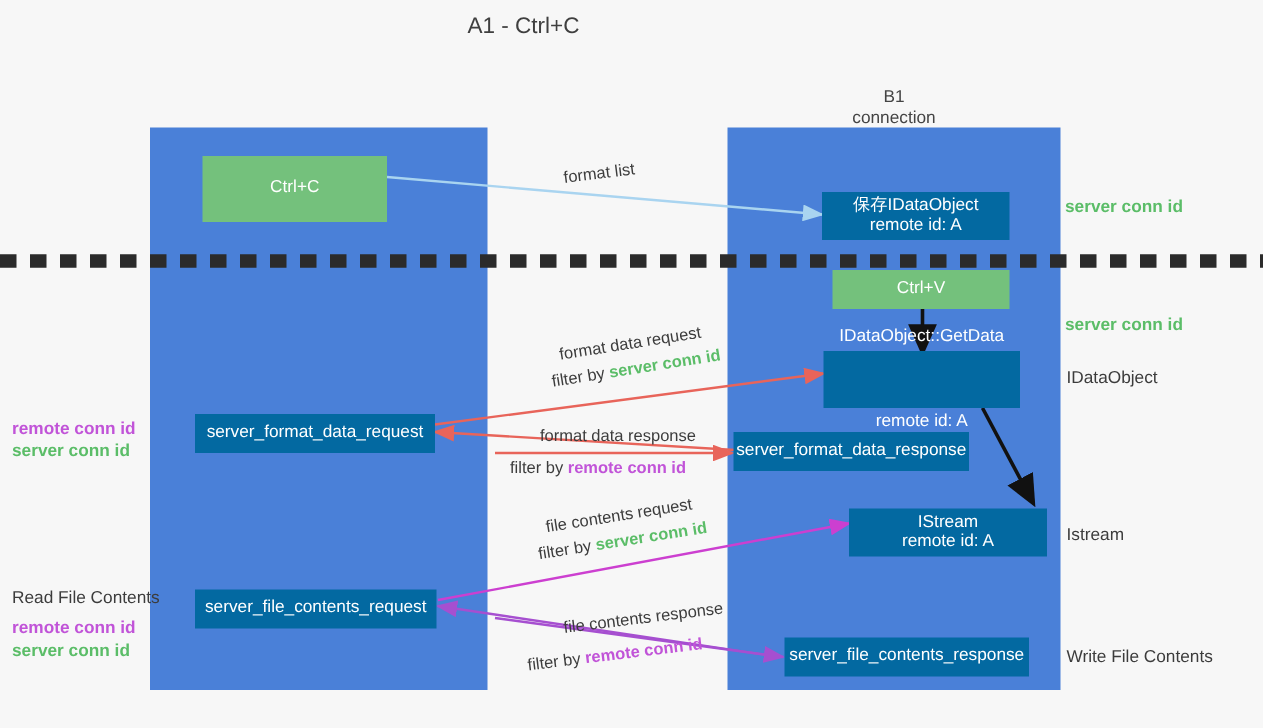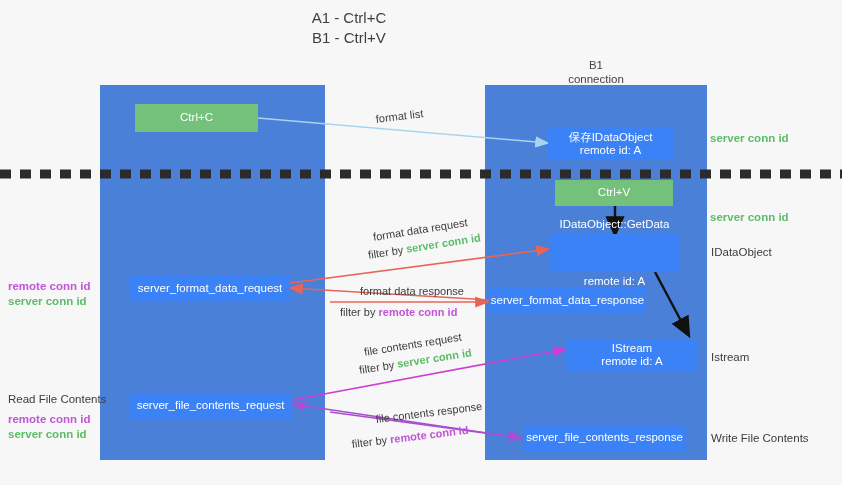--- a/index.html
+++ b/index.html
@@ -27,21 +27,21 @@
   .column{position:absolute;background:#4a80d8;}
   #col-a{left:100px;top:85px;width:225px;height:375px;}
   #col-b{left:485px;top:85px;width:222px;height:375px;}
 
   .box{
     position:absolute;box-sizing:border-box;
     display:flex;flex-direction:column;align-items:center;justify-content:center;
     text-align:center;color:#ffffff;font-size:11.5px;line-height:13.5px;
   }
   .box.green{background:#74c17c;}
-  .box.orange{background:#3b82f6;}
+  .box.orange{background:#0369a1;}
   .box .l2{display:block;font-size:11.5px;}
 
   .side-label{position:absolute;font-size:11.5px;line-height:15px;}
   .lbl-green{color:#5bbd68;font-weight:bold;}
   .lbl-purple{color:#c154d8;font-weight:bold;}
   .lbl-black{color:#3c3c3c;}
 
   .edge-label{
     position:absolute;font-size:11px;line-height:14px;color:#3c3c3c;white-space:nowrap;
   }
@@ -50,21 +50,20 @@
   .rot-up{transform:rotate(-9deg);transform-origin:left top;}
   .rot-up-s{transform:rotate(-7deg);transform-origin:left top;}
 </style>
 </head>
 <body>
 
 <div class="canvas">
 
   <div class="title">
     <div>A1 - Ctrl+C</div>
-    <div>B1 - Ctrl+V</div>
   </div>
 
   <div class="col-head" style="left:485px;top:58px;width:222px;">
     <span>B1</span>
     <span class="l2">connection</span>
   </div>
 
   <div class="column" id="col-a"></div>
   <div class="column" id="col-b"></div>
 
@@ -99,21 +98,21 @@
     <line x1="330" y1="302" x2="488" y2="302" stroke="#e8645a" stroke-width="1.6" marker-end="url(#ah-red)"></line>
 
     <line x1="292" y1="400" x2="566" y2="349" stroke="#cc3fd0" stroke-width="1.6" marker-end="url(#ah-magenta)"></line>
 
     <line x1="520" y1="438" x2="292" y2="404" stroke="#a64fd0" stroke-width="1.6" marker-end="url(#ah-purple)"></line>
     <line x1="330" y1="412" x2="522" y2="438" stroke="#a64fd0" stroke-width="1.6" marker-end="url(#ah-purple)"></line>
 
     <line x1="0" y1="174" x2="842" y2="174" stroke="#2b2b2b" stroke-width="9" stroke-dasharray="11 9"></line>
   </svg>
 
-  <div class="box green" style="left:135px;top:104px;width:123px;height:28px;">
+  <div class="box green" style="left:135px;top:104px;width:123px;height:44px;">
     <span>Ctrl+C</span>
   </div>
 
   <div class="box orange" style="left:548px;top:128px;width:125px;height:32px;">
     <span>保存IDataObject</span>
     <span class="l2">remote id: A</span>
   </div>
 
   <div class="box green" style="left:555px;top:180px;width:118px;height:26px;">
     <span>Ctrl+V</span>

